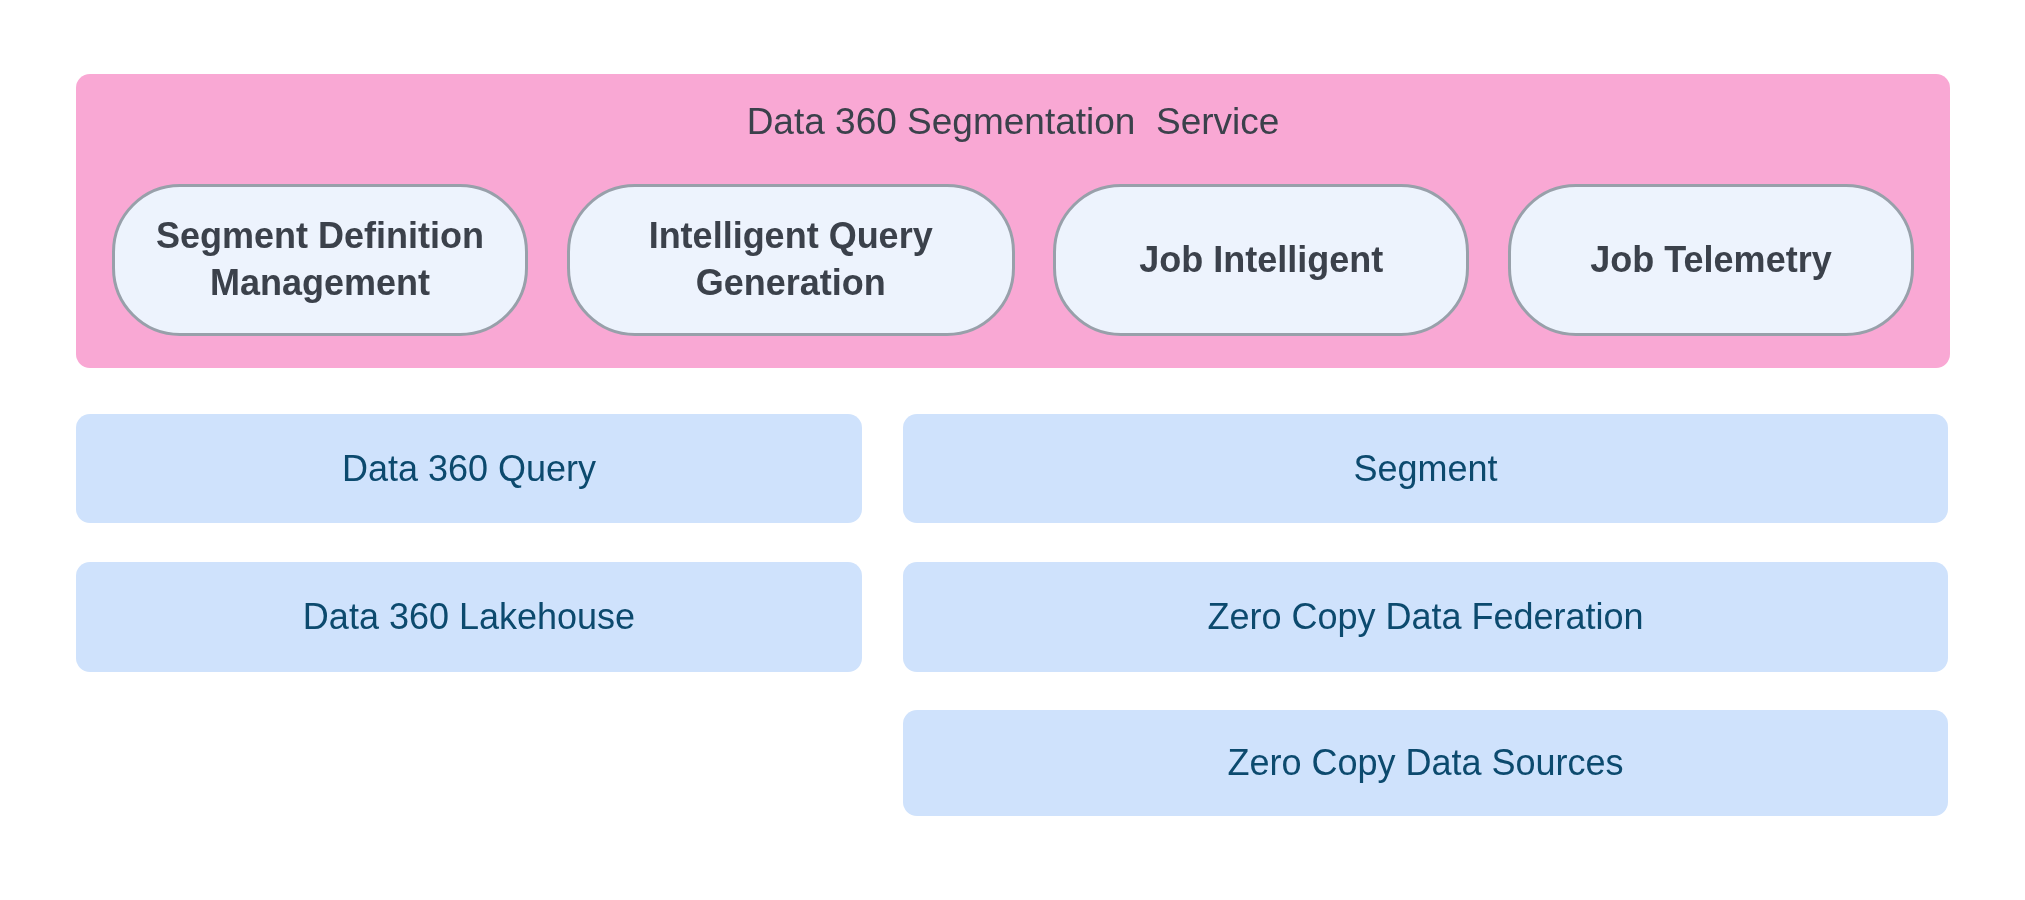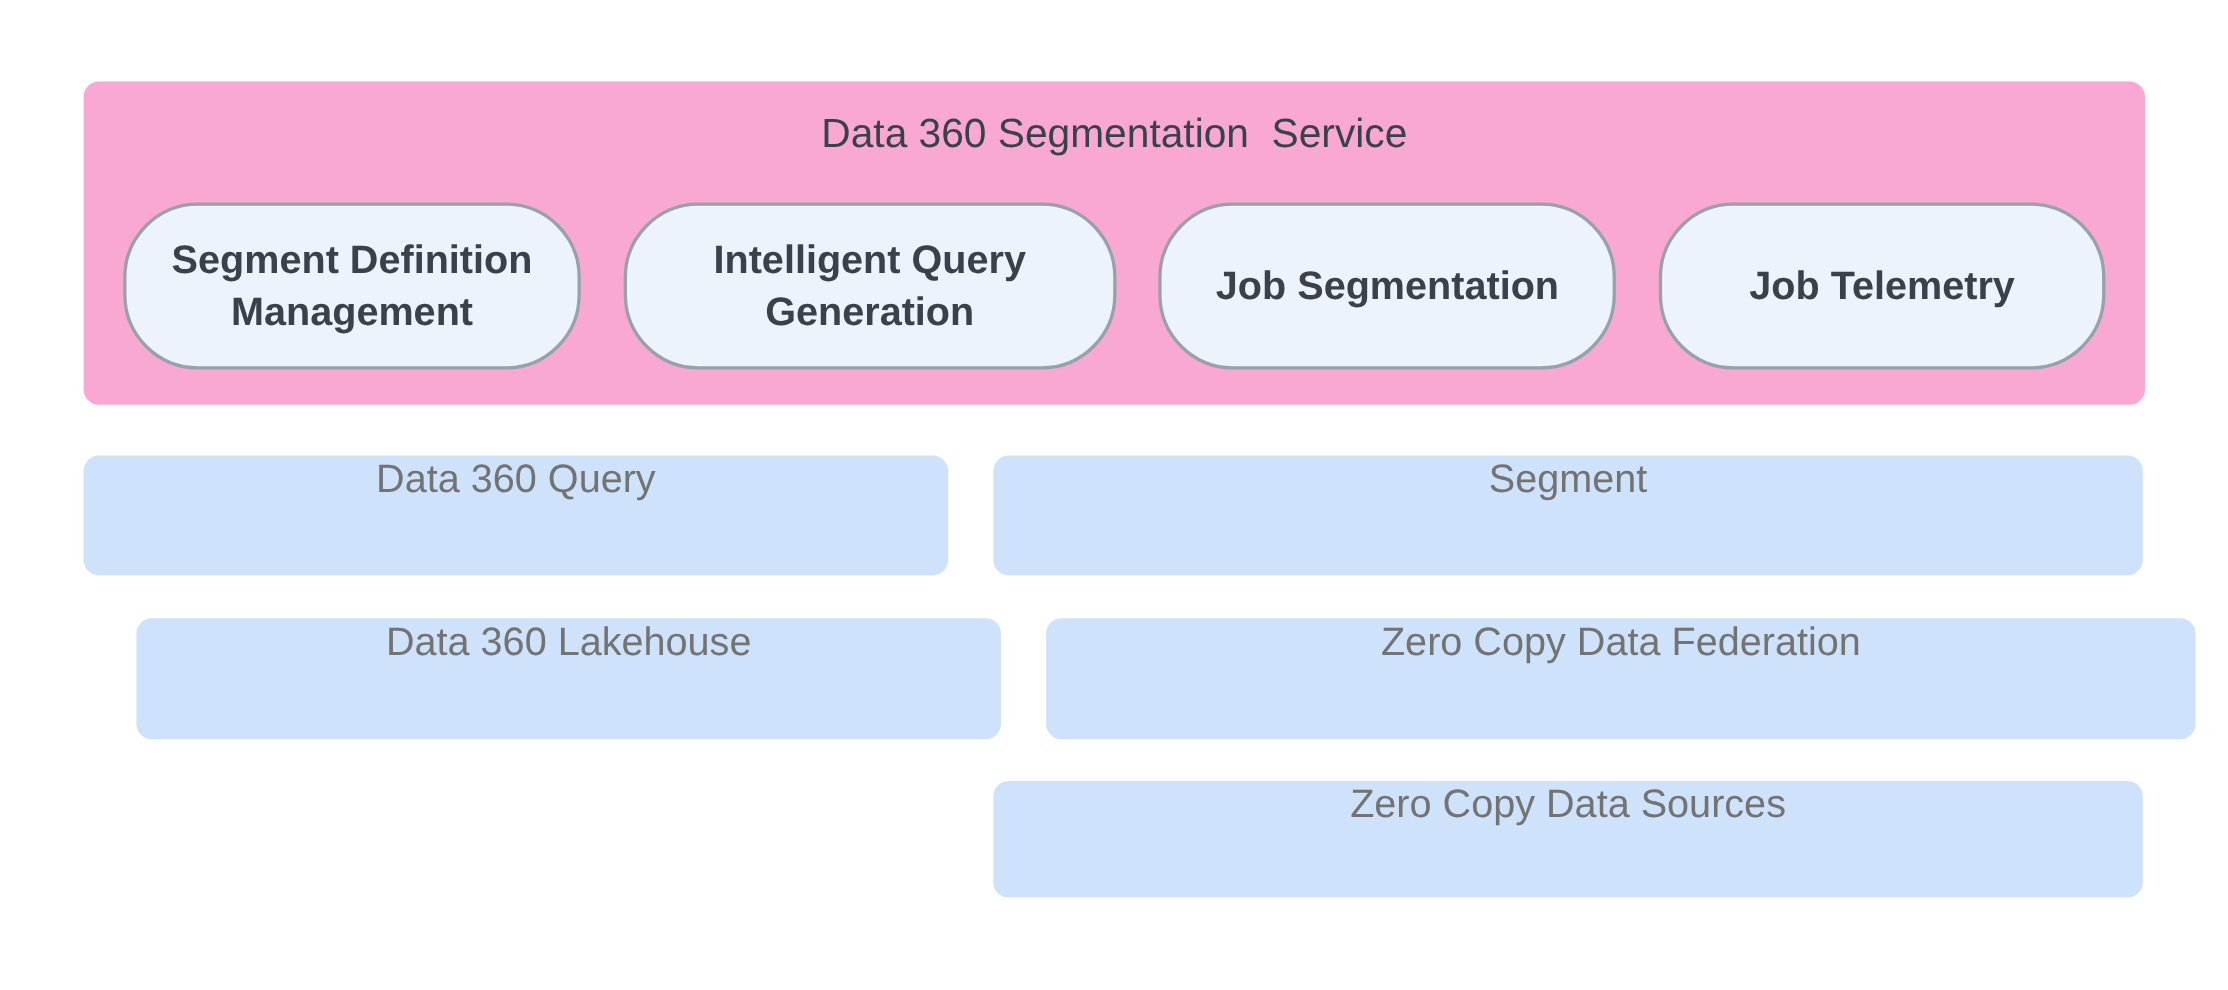--- a/index.html
+++ b/index.html
@@ -66,48 +66,48 @@
   .pill:nth-child(2) { width: 448px; }
   .pill:nth-child(3) { width: 416px; }
   .pill:nth-child(4) { width: 406px; }
 
   
   .box {
     position: absolute;
     background: #cfe2fc;
     border-radius: 14px;
     display: flex;
-    align-items: flex-start;
+    align-items: center;
     justify-content: center;
     text-align: center;
     font-size: 36px;
-    color: #737373;
+    color: #0c4a6e;
   }
   .col-left  { left: 76px;  width: 786px;  }
   .col-right { left: 903px; width: 1045px; }
   .row-1 { top: 414px; height: 109px; }
-  .row-2 { top: 562px; height: 110px; margin-left: 48px; }
+  .row-2 { top: 562px; height: 110px; }
   .row-3 { top: 710px; height: 106px; }
 </style>
 </head>
 <body>
 
 <div class="canvas">
 
   <div class="service-box">
     <div class="service-title">Data 360 Segmentation  Service</div>
     <div class="pills">
       <div class="pill">
         <span>Segment Definition Management</span>
       </div>
       <div class="pill">
         <span>Intelligent Query Generation</span>
       </div>
       <div class="pill">
-        <span>Job Segmentation</span>
+        <span>Job Intelligent</span>
       </div>
       <div class="pill">
         <span>Job Telemetry</span>
       </div>
     </div>
   </div>
 
   <div class="box col-left row-1">
     <span>Data 360 Query</span>
   </div>

